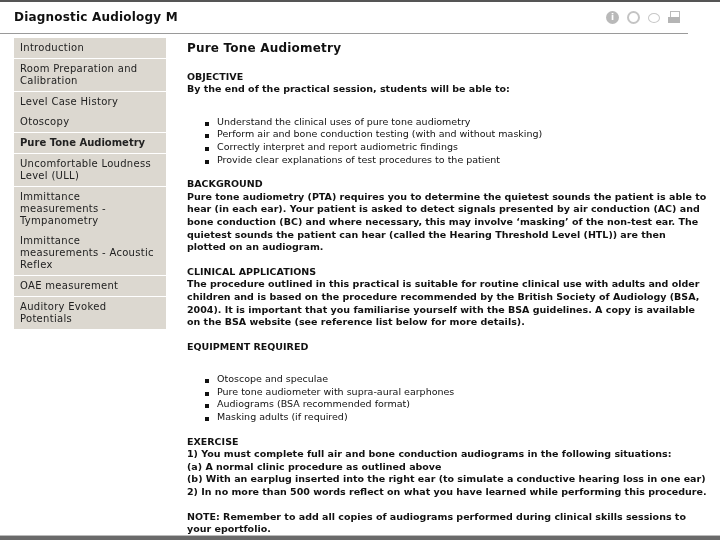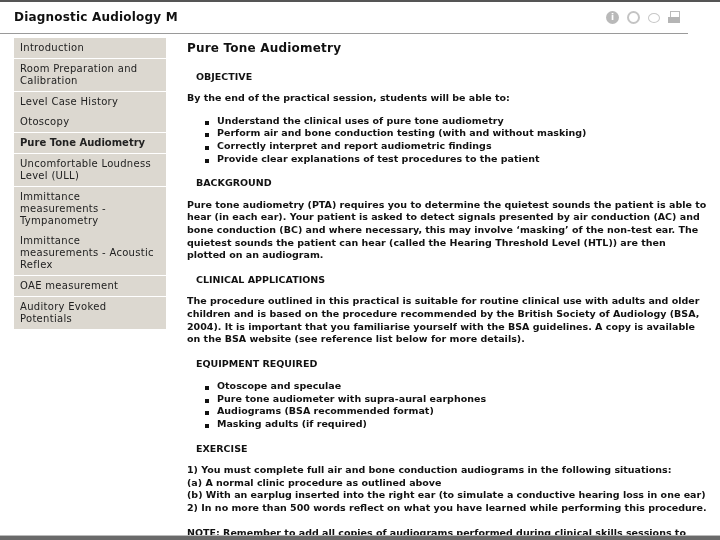--- a/index.html
+++ b/index.html
@@ -20,23 +20,23 @@
   .ic-print::after { content:""; position:absolute; left:0; top:6px; width:12px; height:6px; background:#b5b5b5; }
 
   .sidebar { position:absolute; left:14px; top:38px; width:152px; }
   .nav-item { background:#dcd8d0; color:#222; font-size:10px; line-height:12px; padding:4px 6px 4px 6px;
               border-bottom:1px solid #fff; cursor:pointer; letter-spacing:0.3px; }
   .nav-item.noborder { border-bottom:none; }
   .nav-item.active { font-weight:bold; letter-spacing:0; }
 
   .content { position:absolute; left:187px; top:42px; width:520px; font-size:9.5px; line-height:12.6px; }
   .page-title { font-size:12px; font-weight:bold; margin:0 0 16px 0; letter-spacing:0.2px; }
-  .sec-head { font-weight:bold; font-size:9.5px; margin:9px; }
+  .sec-head { font-weight:bold; font-size:9.5px; margin:0; }
   p { margin:0;font-weight:bold; }
-  ul { margin:10px 0 0 0; padding:0 0 0 30px; list-style:none;font-weight:bold; }
+  ul { margin:20px 0 0 0; padding:0 0 0 30px; list-style:none; }
   li { position:relative; }
   li::before { content:""; position:absolute; left:-12px; top:6px; width:4px; height:4px; background:#111; }
   .sec { margin-bottom:12px; }
   .bottombar { position:absolute; left:0; bottom:0; width:720px; height:4px; background:#6a6a6a; border-top:1px solid #bbb; }
 </style>
 </head>
 <body>
 
 <div class="topbar"></div>
 <div class="header">

